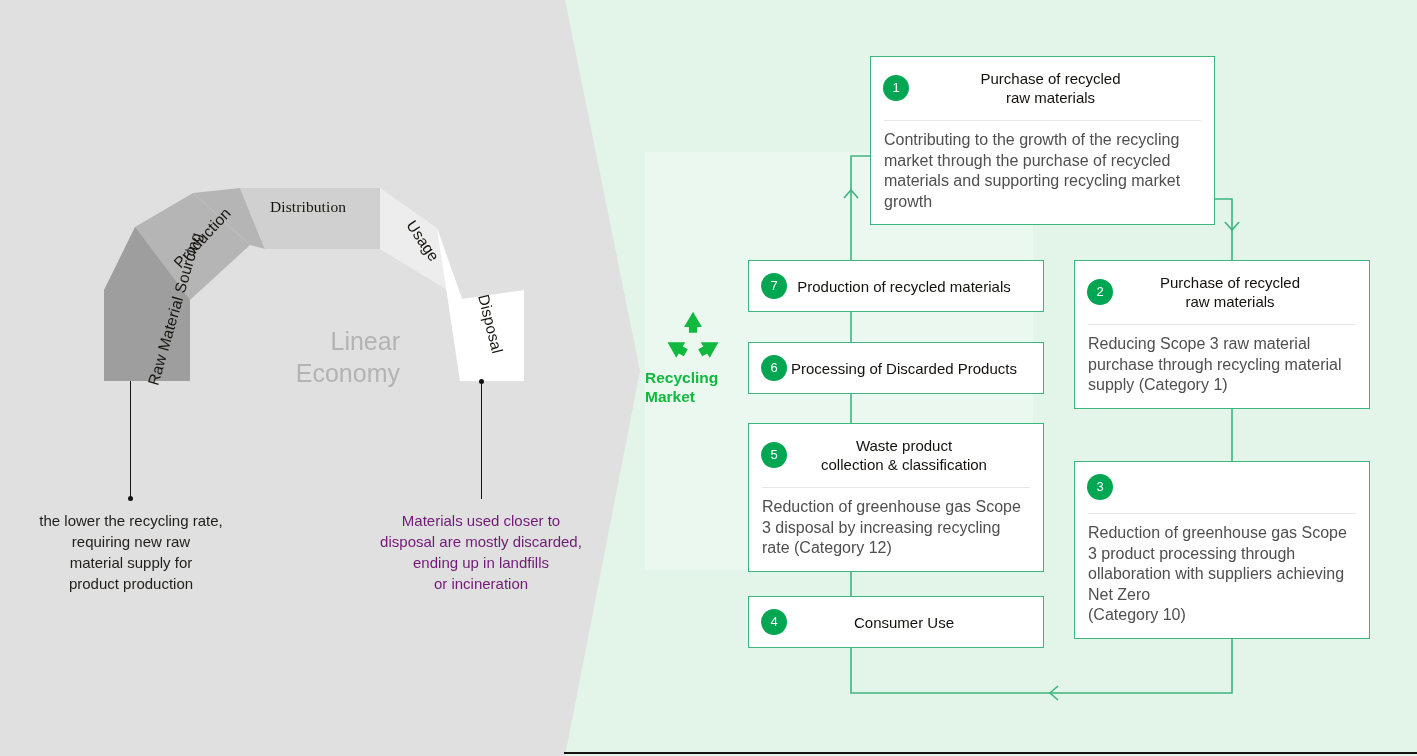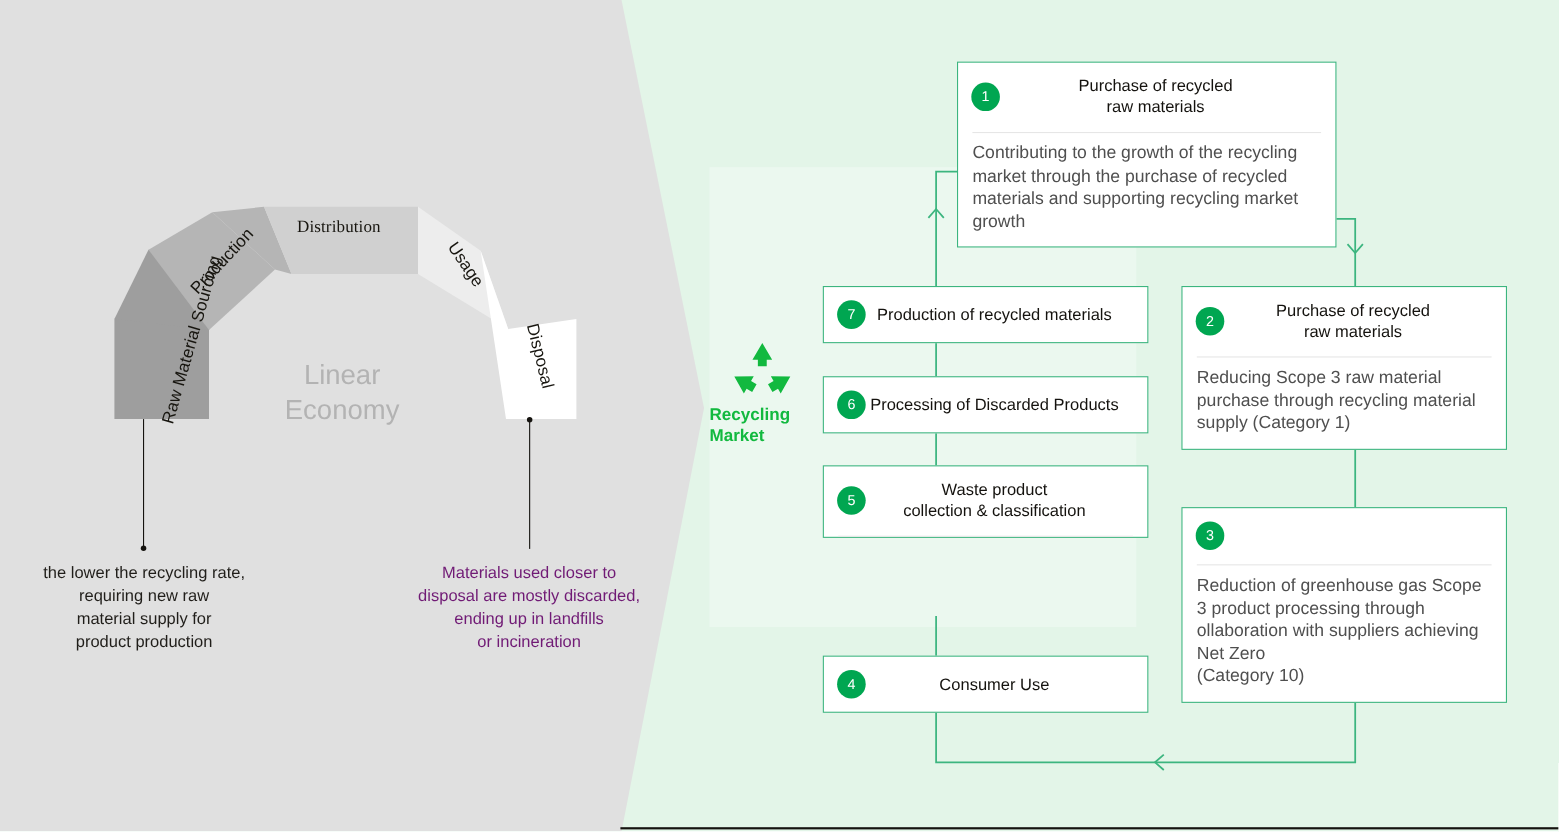--- a/index.html
+++ b/index.html
@@ -59,21 +59,21 @@
   .lbl-raw      { left: 96px;  top: 300px; transform: rotate(-74deg); transform-origin: 50% 50%; }
   .lbl-prod     { left: 165px; top: 229px; transform: rotate(-47deg); transform-origin: 50% 50%; }
   .lbl-dist     { left: 270px; top: 198px; font-family: Liberation Serif, serif; }
   .lbl-usage    { left: 400px; top: 232px; transform: rotate(56deg); transform-origin: 50% 50%; }
   .lbl-disp     { left: 460px; top: 315px; transform: rotate(76deg); transform-origin: 50% 50%; }
 
   .center-title {
     position: absolute;
     left: 222px; top: 325px;
     width: 178px;
-    text-align: center;
+    text-align: right;
     font-size: 25px;
     line-height: 32px;
     color: #b3b3b3;
   }
 
   .stem {
     position: absolute;
     width: 1px;
     background: #15130f;
   }
@@ -318,20 +318,21 @@
     </div>
   </div>
 
   <div class="card has-body" id="card5">
     <div class="card-head">
       <div class="badge">5</div>
       <div class="card-title">Waste product
 collection &amp; classification</div>
     </div>
     <div class="card-sep"></div>
+    <div class="card-body">Reduction of greenhouse gas Scope 3 disposal by increasing recycling rate (Category 12)</div>
   </div>
 
   <div class="card" id="card6">
     <div class="card-head">
       <div class="badge">6</div>
       <div class="card-title">Processing of Discarded Products</div>
     </div>
   </div>
 
   <div class="card" id="card7">

